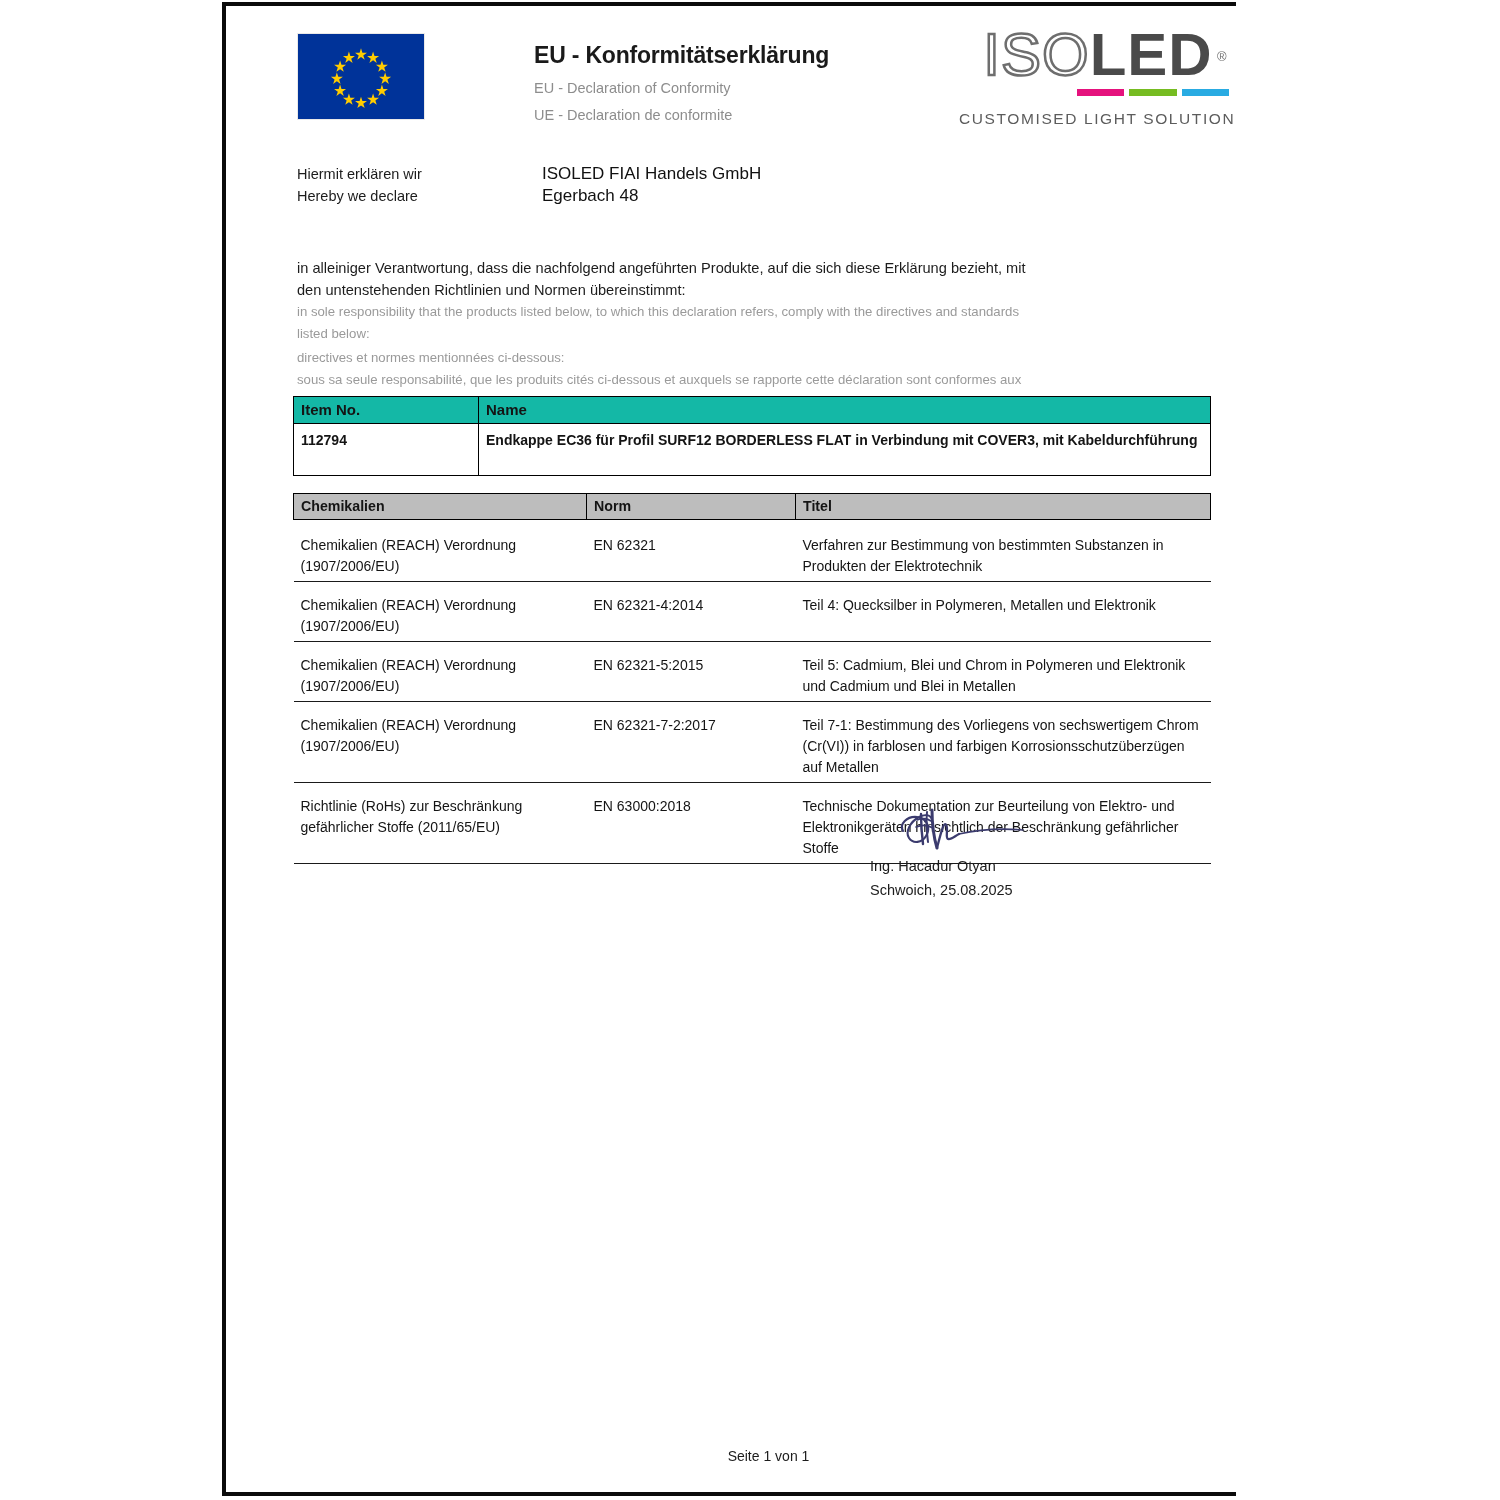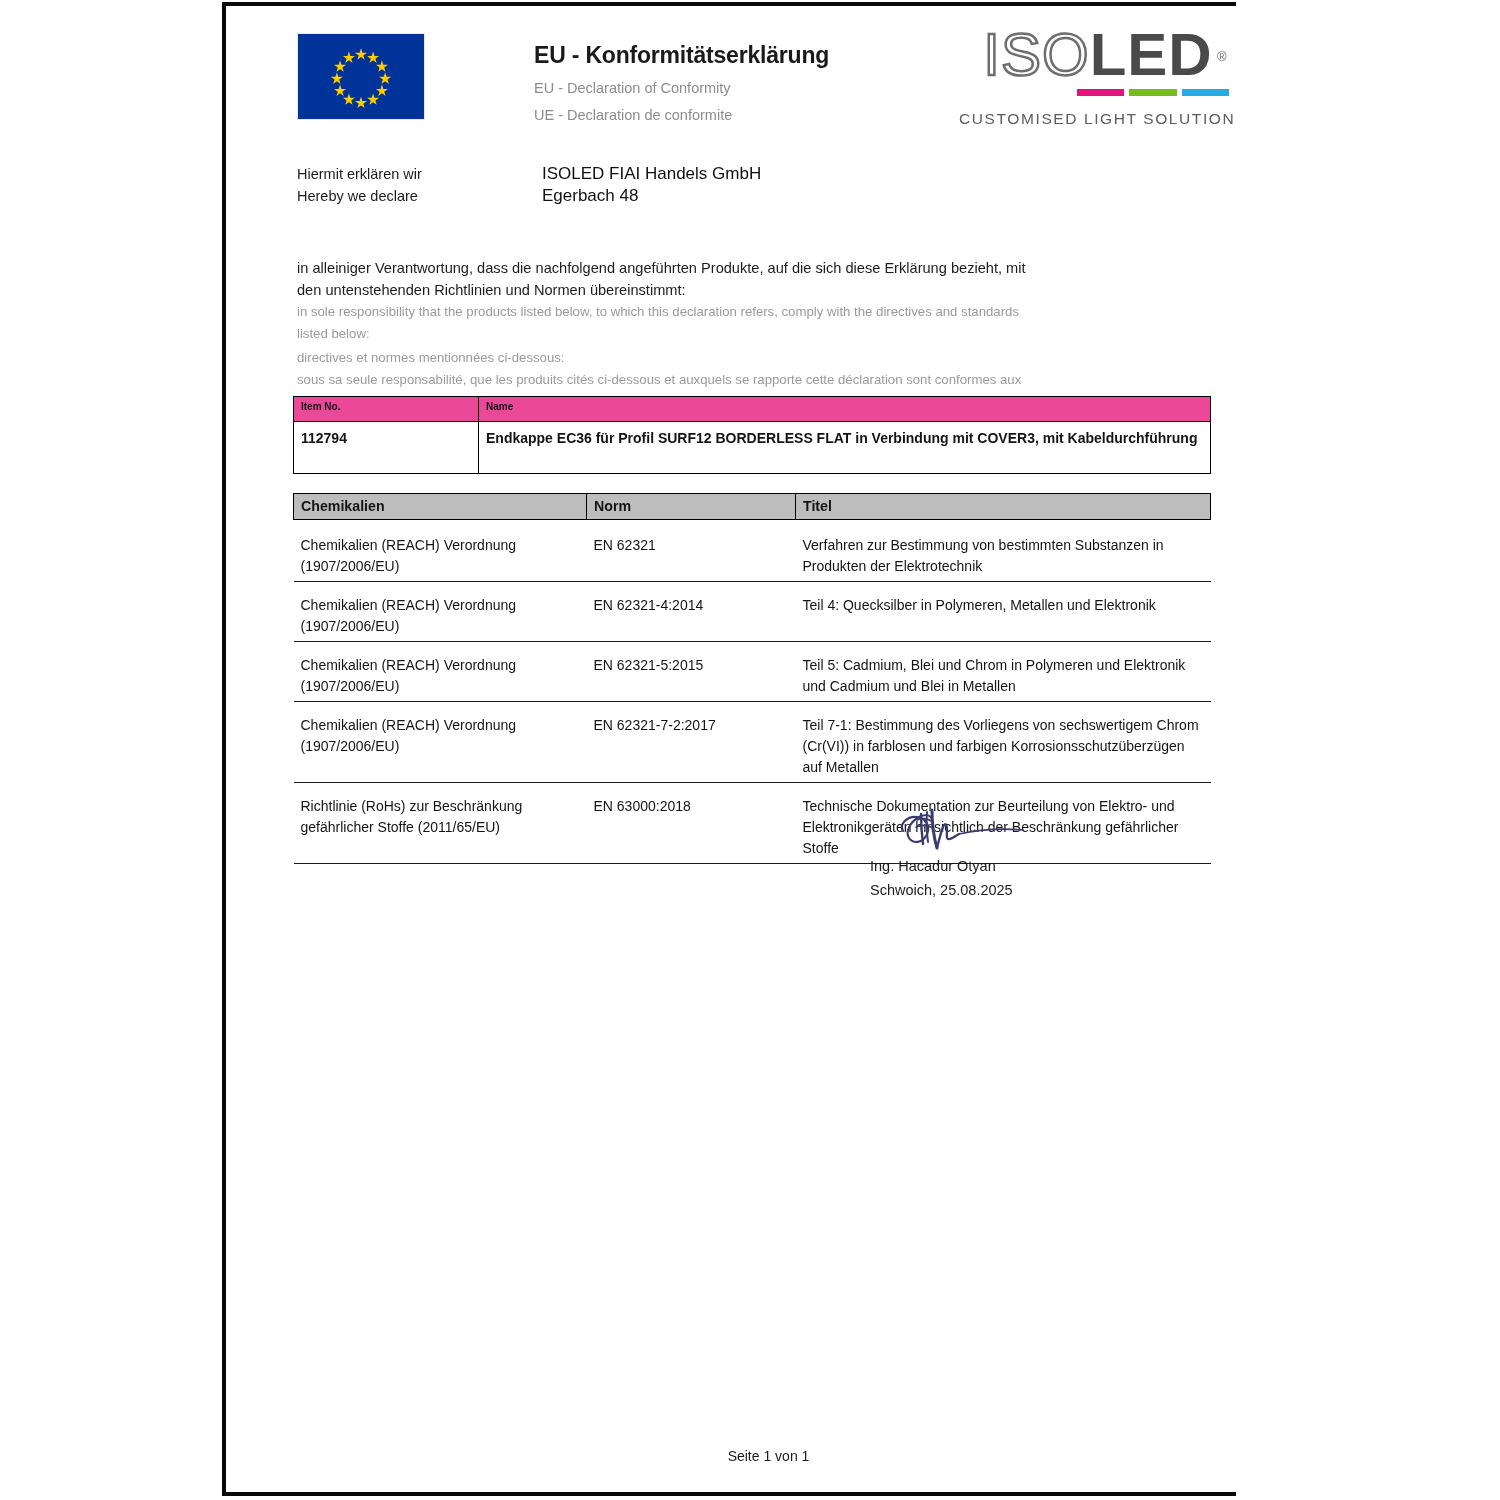--- a/index.html
+++ b/index.html
@@ -176,24 +176,24 @@
   .tbl th, .tbl td {
     text-align: left;
     vertical-align: top;
     font-size: 14px;
     color: #141414;
   }
 
   
   #product-table { top: 390px; }
   #product-table th {
-    background: #ec4899;
+    background: #14b8a6;
     border: 1.6px solid #000000;
     font-weight: bold;
-    font-size: 10px;
+    font-size: 15px;
     padding: 4px 7px 5px 7px;
     height: 25px;
   }
   #product-table td {
     border: 1.6px solid #000000;
     font-weight: bold;
     padding: 6px 7px 8px 7px;
     line-height: 21px;
   }
   #product-table td.itemno { vertical-align: bottom; padding-bottom: 24px; }

